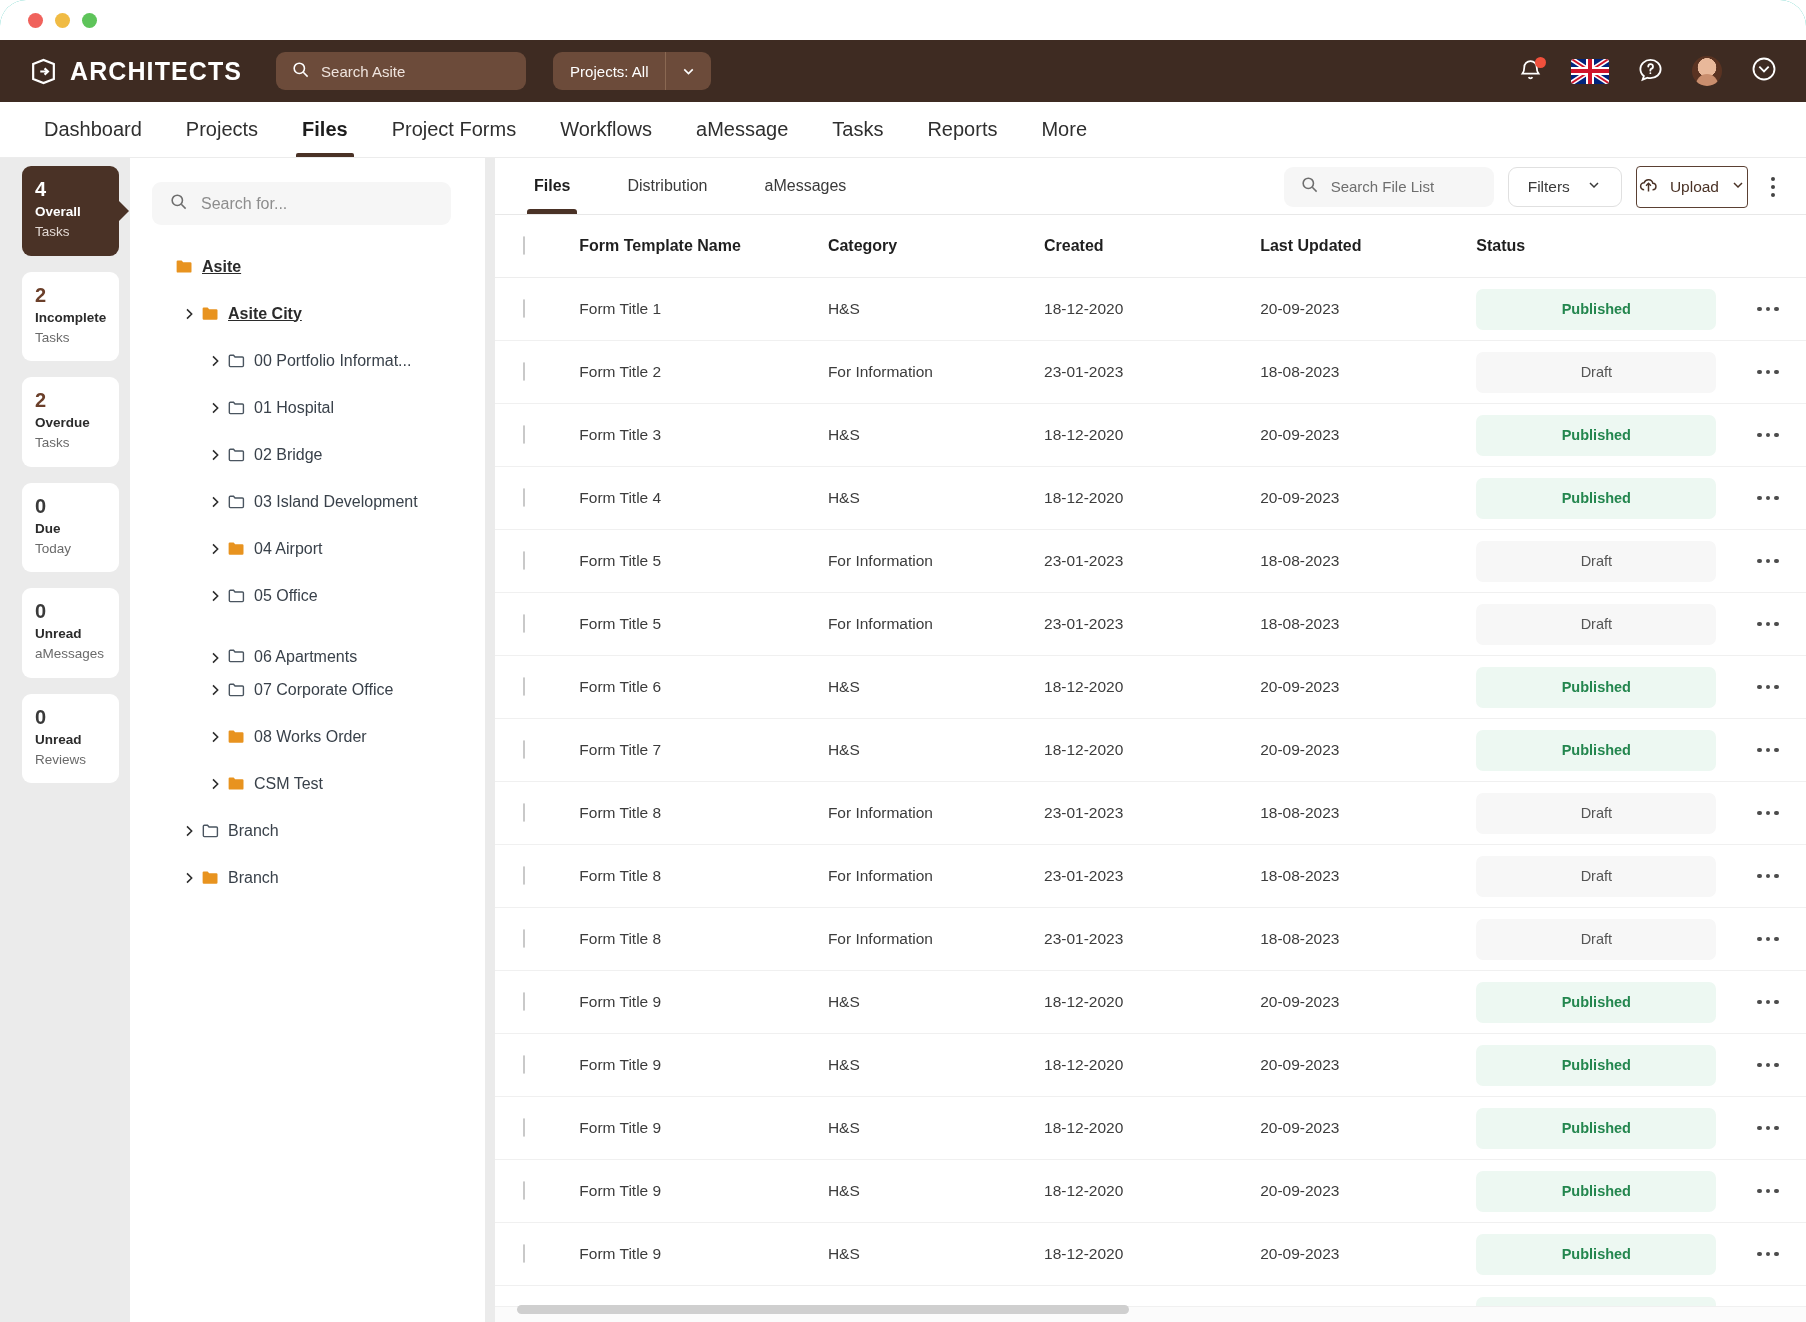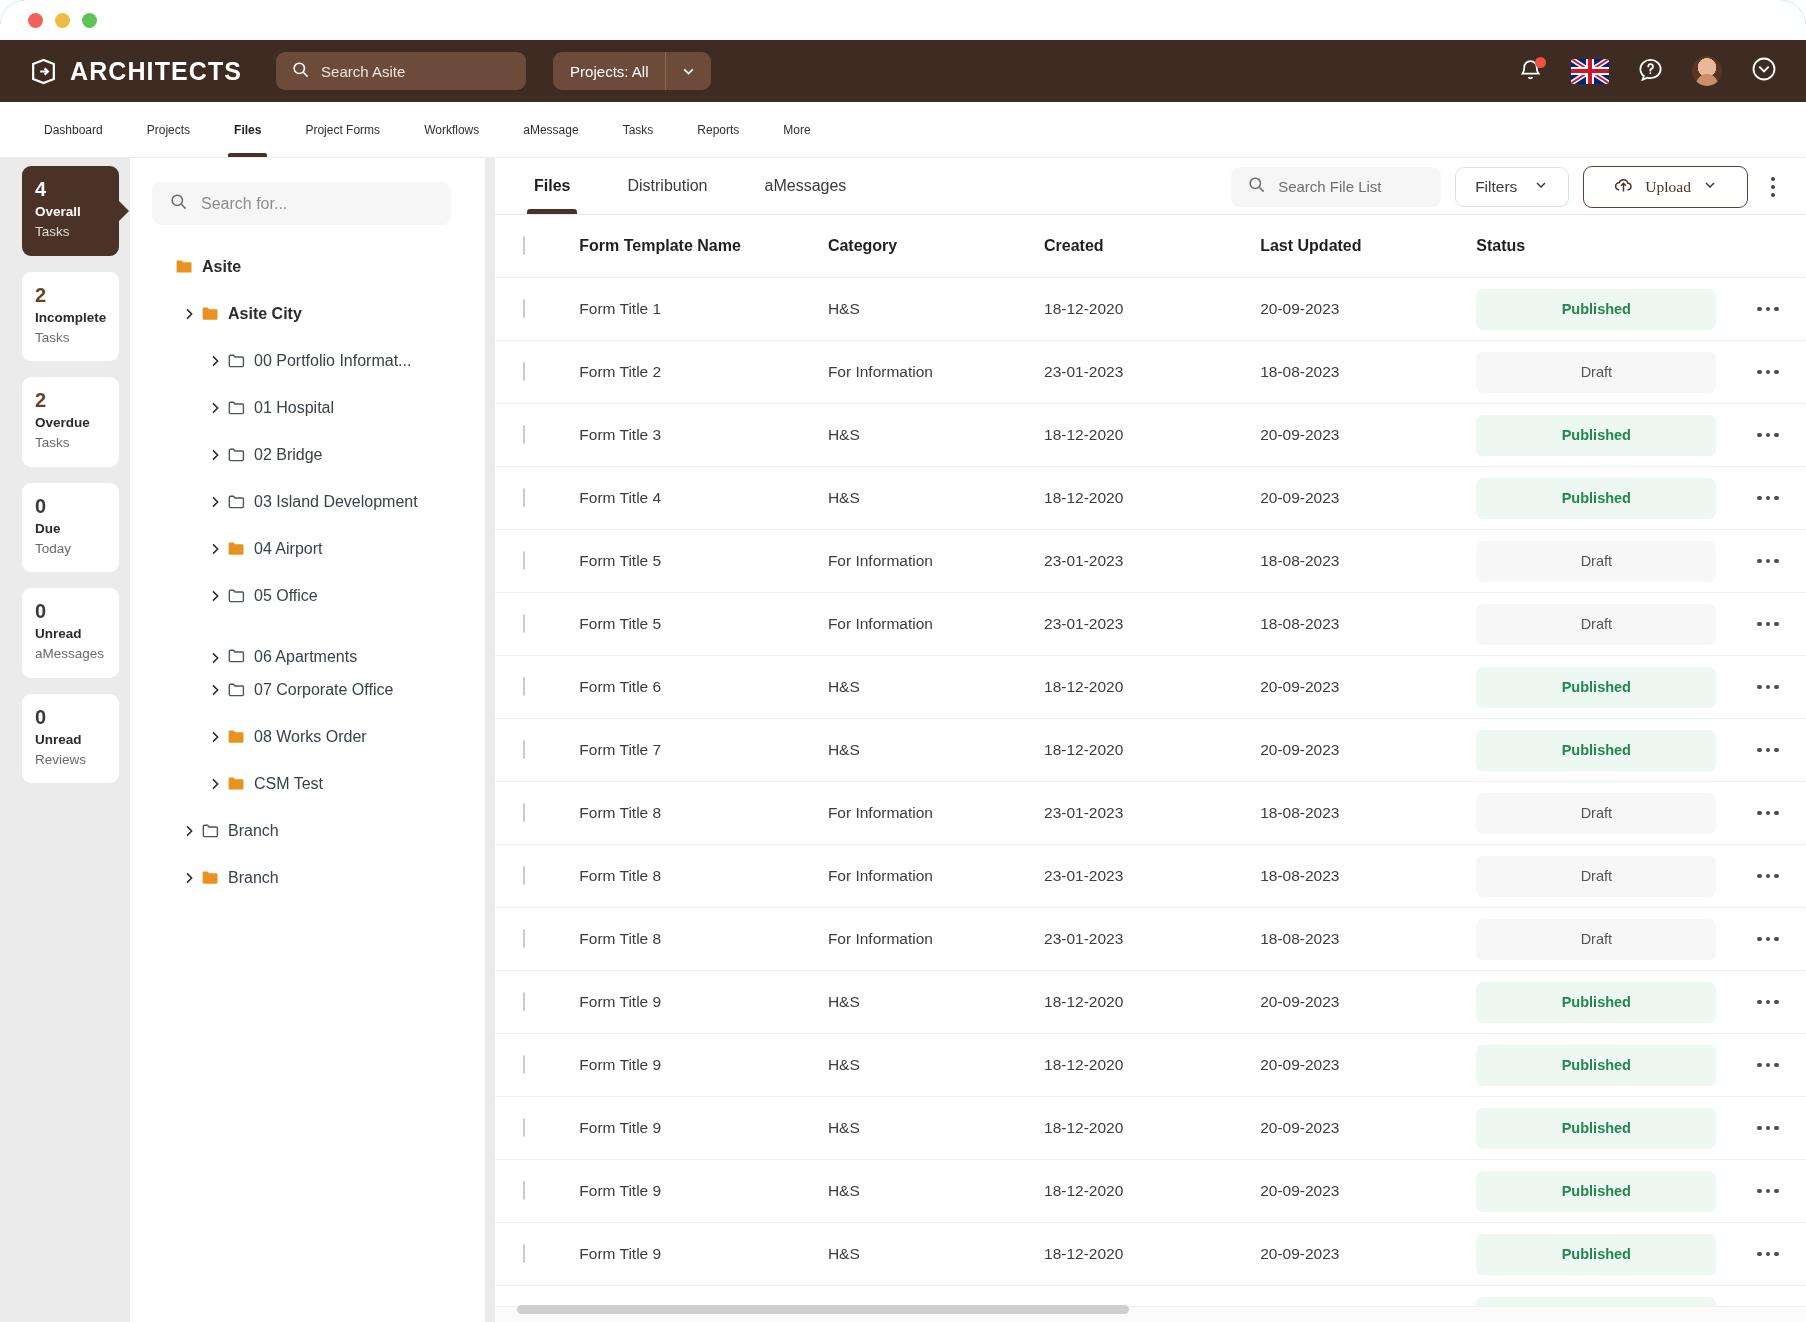--- a/index.html
+++ b/index.html
@@ -102,21 +102,21 @@
   }
 
   
   .navbar {
     height: 56px; background: #ffffff;
     display: flex; align-items: stretch; padding: 0 22px;
     border-bottom: 1px solid #ececec;
   }
   .navitem {
     display: flex; align-items: center; padding: 0 22px;
-    font-size: 12px; color: #2f2f2f; position: relative; cursor: pointer;
+    font-size: 20px; color: #2f2f2f; position: relative; cursor: pointer;
   }
   .navitem.active { font-weight: 700; color: #1d1d1d; }
   .navitem.active::after {
     content: ""; position: absolute; left: 16px; right: 16px; bottom: 0;
     height: 4px; background: #4a3226; border-radius: 2px 2px 0 0;
   }
 
   
   .body {
     position: absolute; left: 0; top: 158px; right: 0; bottom: 0;
@@ -160,21 +160,21 @@
     font-family: "Liberation Sans", sans-serif;
   }
   .tree-search input::placeholder { color: #8d8d8d; }
   .tnode {
     display: flex; align-items: center; height: 47px;
     font-size: 16px; color: #39414a; cursor: pointer;
   }
   .tnode .chev { width: 22px; display: flex; justify-content: center; flex-shrink: 0; }
   .tnode .fi { width: 28px; display: flex; align-items: center; flex-shrink: 0; }
   .tnode .lbl { white-space: nowrap; }
-  .tnode.bold .lbl { font-weight: 700; color: #2b2b2b; }
+  .tnode.bold .lbl { font-weight: 700; color: #2b2b2b; text-decoration: underline; }
 
   
   .main {
     flex: 1; background: #ffffff; margin-left: 10px;
     display: flex; flex-direction: column; overflow: hidden;
     position: relative;
   }
   .tabbar {
     height: 57px; display: flex; align-items: stretch;
     padding: 0 22px; border-bottom: 1px solid #e8e8e8;
@@ -203,23 +203,23 @@
     font-size: 15px; color: #5c5c5c; width: 100%;
     font-family: "Liberation Sans", sans-serif;
   }
   .file-search input::placeholder { color: #6e6e6e; }
   .filters-btn {
     height: 40px; border: 1px solid #e0e0e0; border-radius: 9px;
     display: flex; align-items: center; gap: 16px; padding: 0 19px;
     font-size: 15.5px; color: #3a3a3a; cursor: pointer; background: #fff;
   }
   .upload-btn {
-    height: 42px; border: 1.5px solid #5a4033; border-radius: 9px;
-    display: flex; align-items: center; gap: 11px; padding: 0 29px;
-    font-size: 15.5px; color: #4a3226; cursor: pointer; background: #fff; font-family: Liberation Serif, serif;
+    height: 42px; border: 1.5px solid #5a4033; border-radius: 4px;
+    display: flex; align-items: center; gap: 11px; padding: 0 1px;
+    font-size: 15.5px; color: #4a3226; cursor: pointer; background: #fff;
   }
   .kebab {
     width: 22px; height: 40px; display: flex; flex-direction: column;
     align-items: center; justify-content: center; gap: 4px; cursor: pointer;
   }
   .kebab i { width: 4px; height: 4px; border-radius: 50%; background: #444; display: block; }
 
   
   .tablewrap { flex: 1; overflow: hidden; position: relative; }
   table.filetable { width: 100%; border-collapse: collapse; table-layout: fixed; }

